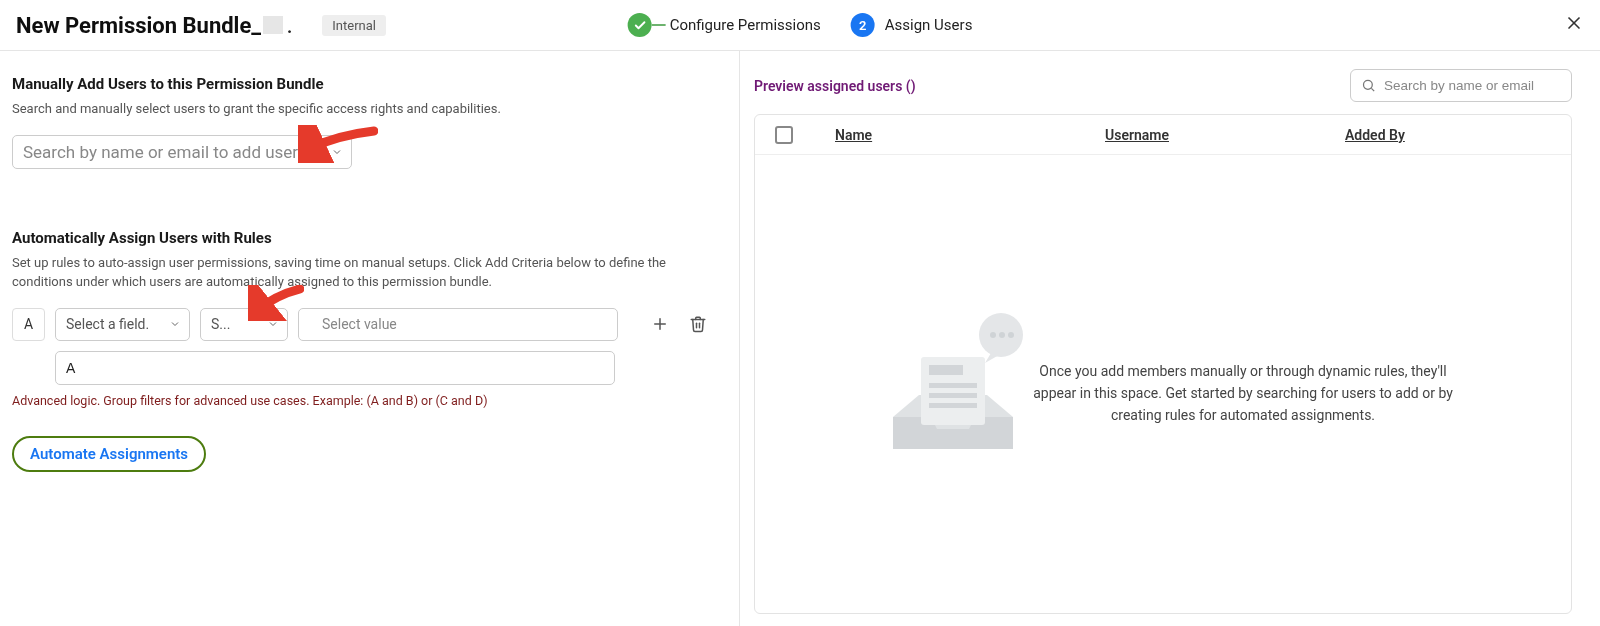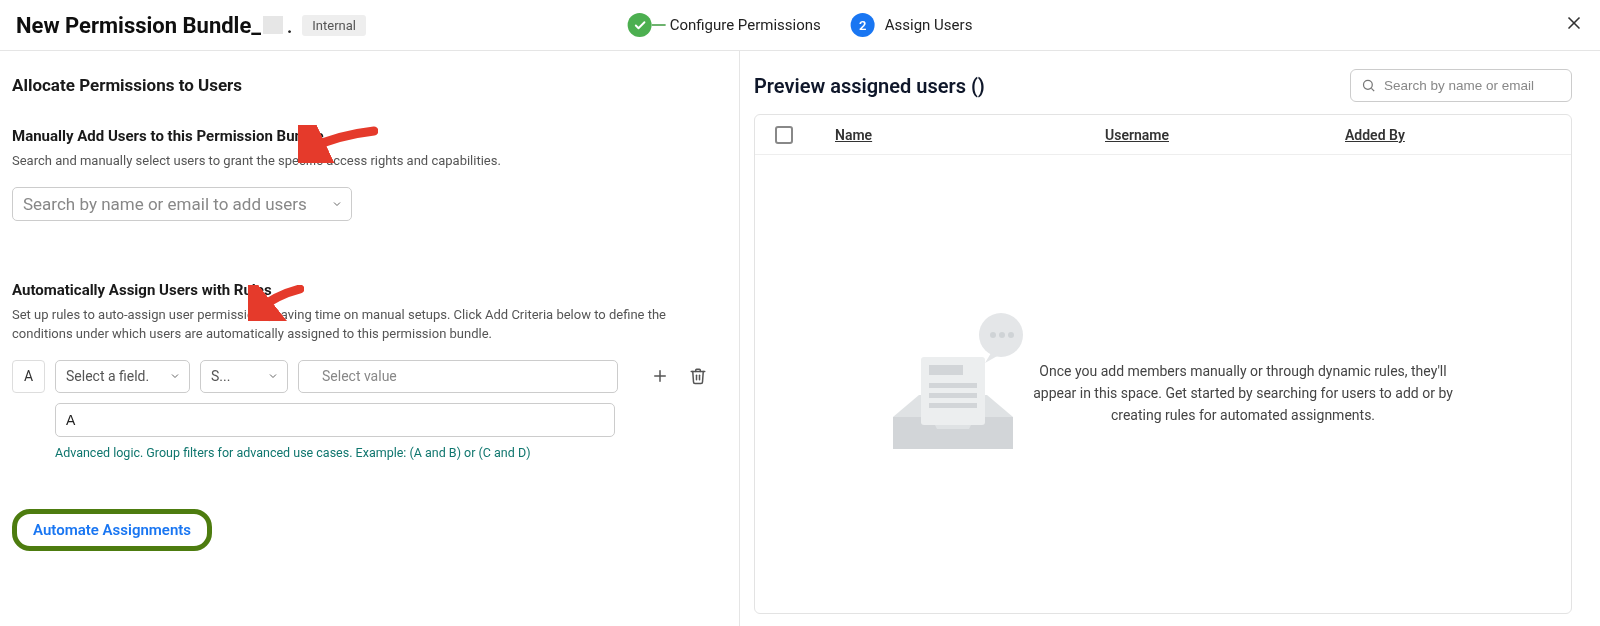--- a/index.html
+++ b/index.html
@@ -45,20 +45,21 @@
     font-weight: 700;
     color: #222;
     margin-left: 4px;
   }
   .badge-internal {
     background: #eeeeee;
     color: #555;
     font-size: 13px;
     padding: 3px 10px;
     border-radius: 3px;
+    margin-left: 20px;
   }
   .stepper {
     position: absolute;
     left: 50%;
     transform: translateX(-50%);
     display: flex;
     align-items: center;
     gap: 30px;
   }
   .step {
@@ -189,54 +190,52 @@
     width: 560px;
     height: 34px;
     border: 1px solid #ccc;
     border-radius: 5px;
     padding: 0 10px;
     font-size: 14px;
     color: #222;
     margin-bottom: 8px;
   }
   .logic-hint {
-    margin-left: 43px;
     font-size: 12.5px;
-    color: #0f766e;
+    color: #7f1d1d;
     margin-bottom: 28px;
   }
   .automate-btn {
-    border: 5px solid #4d7c0f;
+    border: 2px solid #4d7c0f;
     background: #fff;
     color: #1976f2;
     font-size: 15px;
     font-weight: 600;
     padding: 7px 16px;
     border-radius: 18px;
     display: inline-block;
     cursor: pointer;
-    margin-top: 21px;
   }
   
   .arrow {
     position: absolute;
     pointer-events: none;
   }
 
   
   .preview-bar {
     display: flex;
     align-items: center;
     justify-content: space-between;
     margin-bottom: 12px;
   }
   .preview-title {
-    font-size: 20px;
+    font-size: 14px;
     font-weight: 600;
-    color: #0f172a;
+    color: #701a75;
   }
   .search-right {
     display: flex;
     align-items: center;
     gap: 8px;
     border: 1px solid #ccc;
     border-radius: 6px;
     height: 33px;
     padding: 4px 10px;
     width: 222px;
@@ -325,21 +324,20 @@
     <svg width="20" height="20" viewBox="0 0 24 24" fill="none" stroke="#333" stroke-width="2" stroke-linecap="round">
         <line x1="18" y1="6" x2="6" y2="18"></line>
         <line x1="6" y1="6" x2="18" y2="18"></line>
       </svg>
   </div>
 </div>
 
 <div class="content">
 
   <div class="left-pane">
-    <div class="section-heading">Allocate Permissions to Users</div>
 
     <div class="subsection-title">Manually Add Users to this Permission Bundle</div>
     <div class="subsection-desc">Search and manually select users to grant the specific access rights and capabilities.</div>
 
     <div class="search-users">
       <span>Search by name or email to add users</span>
       <svg class="chevron-down" viewBox="0 0 24 24" fill="none" stroke="#666" stroke-width="2">
           <polyline points="6 9 12 15 18 9"></polyline>
         </svg>
     </div>

